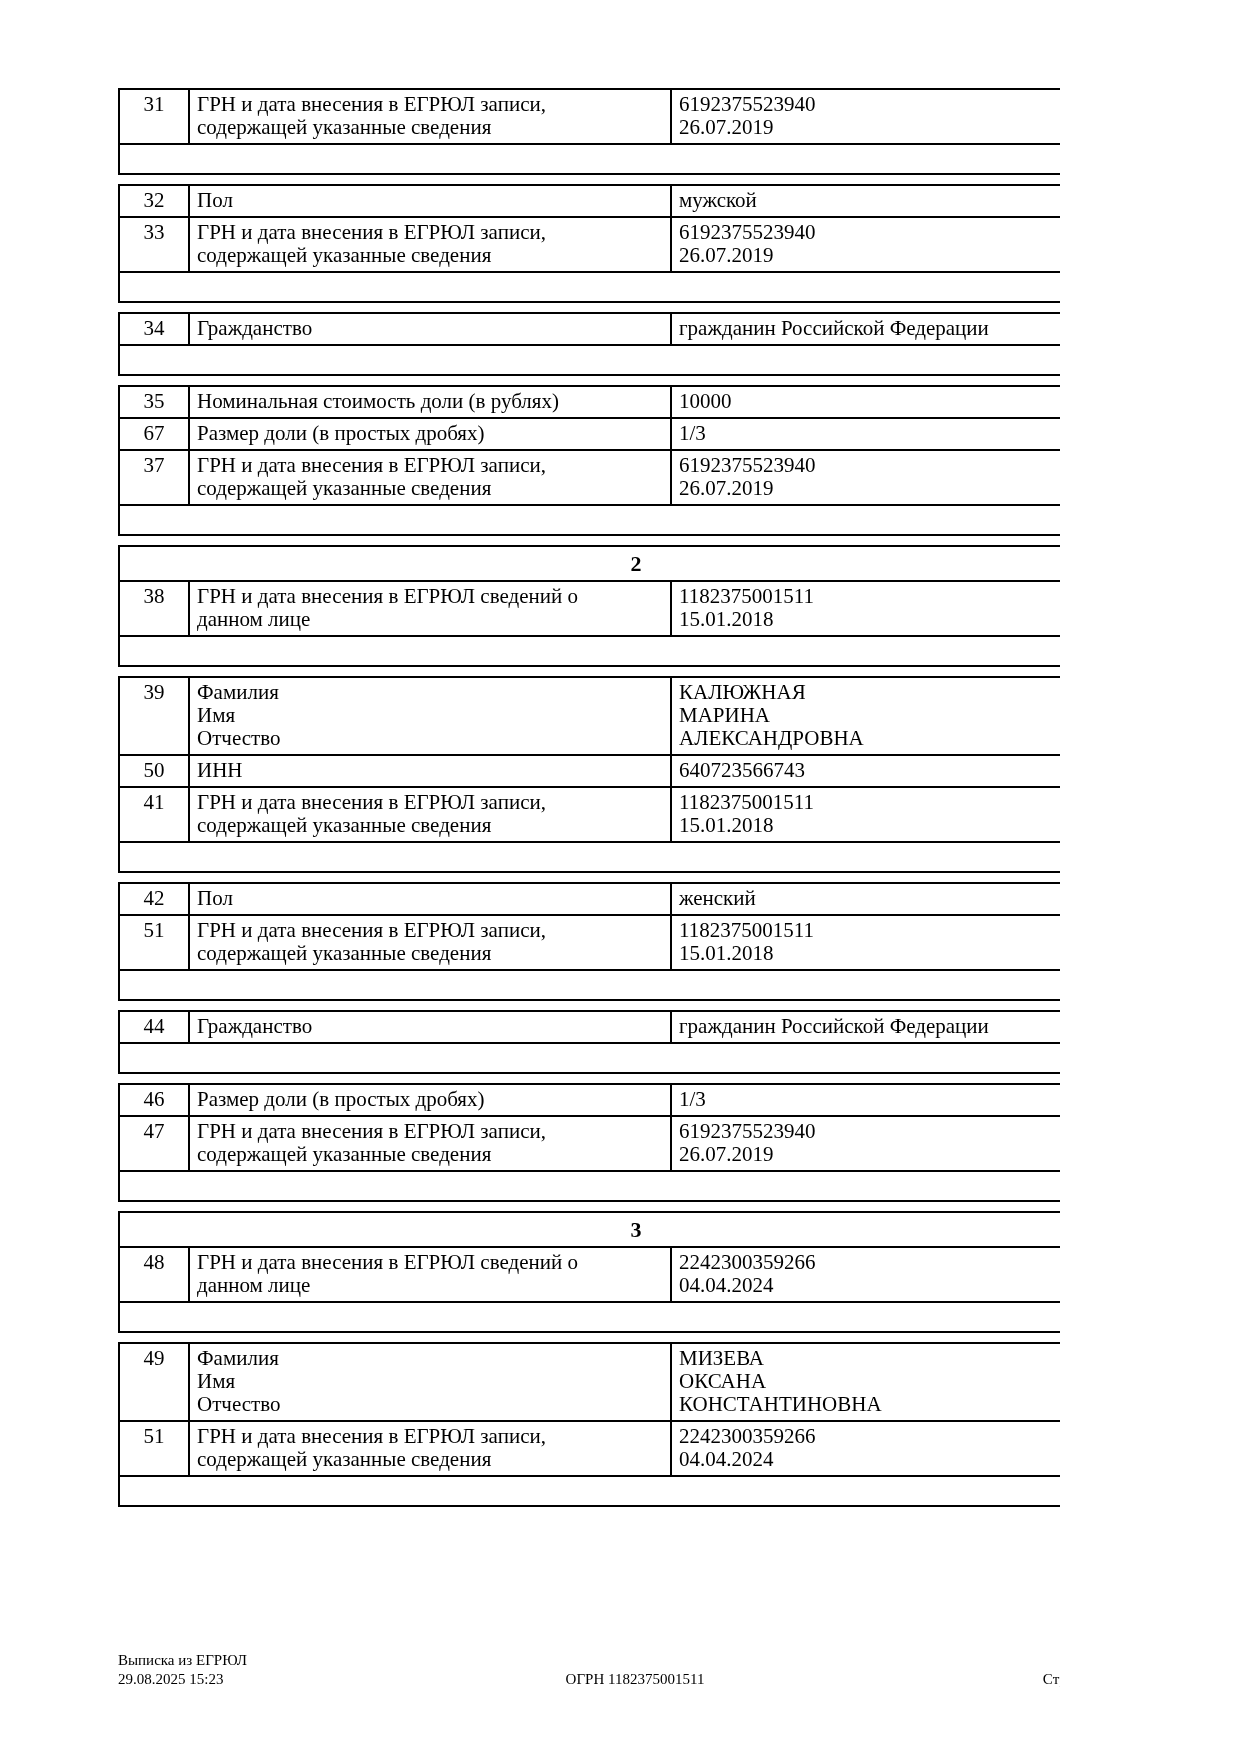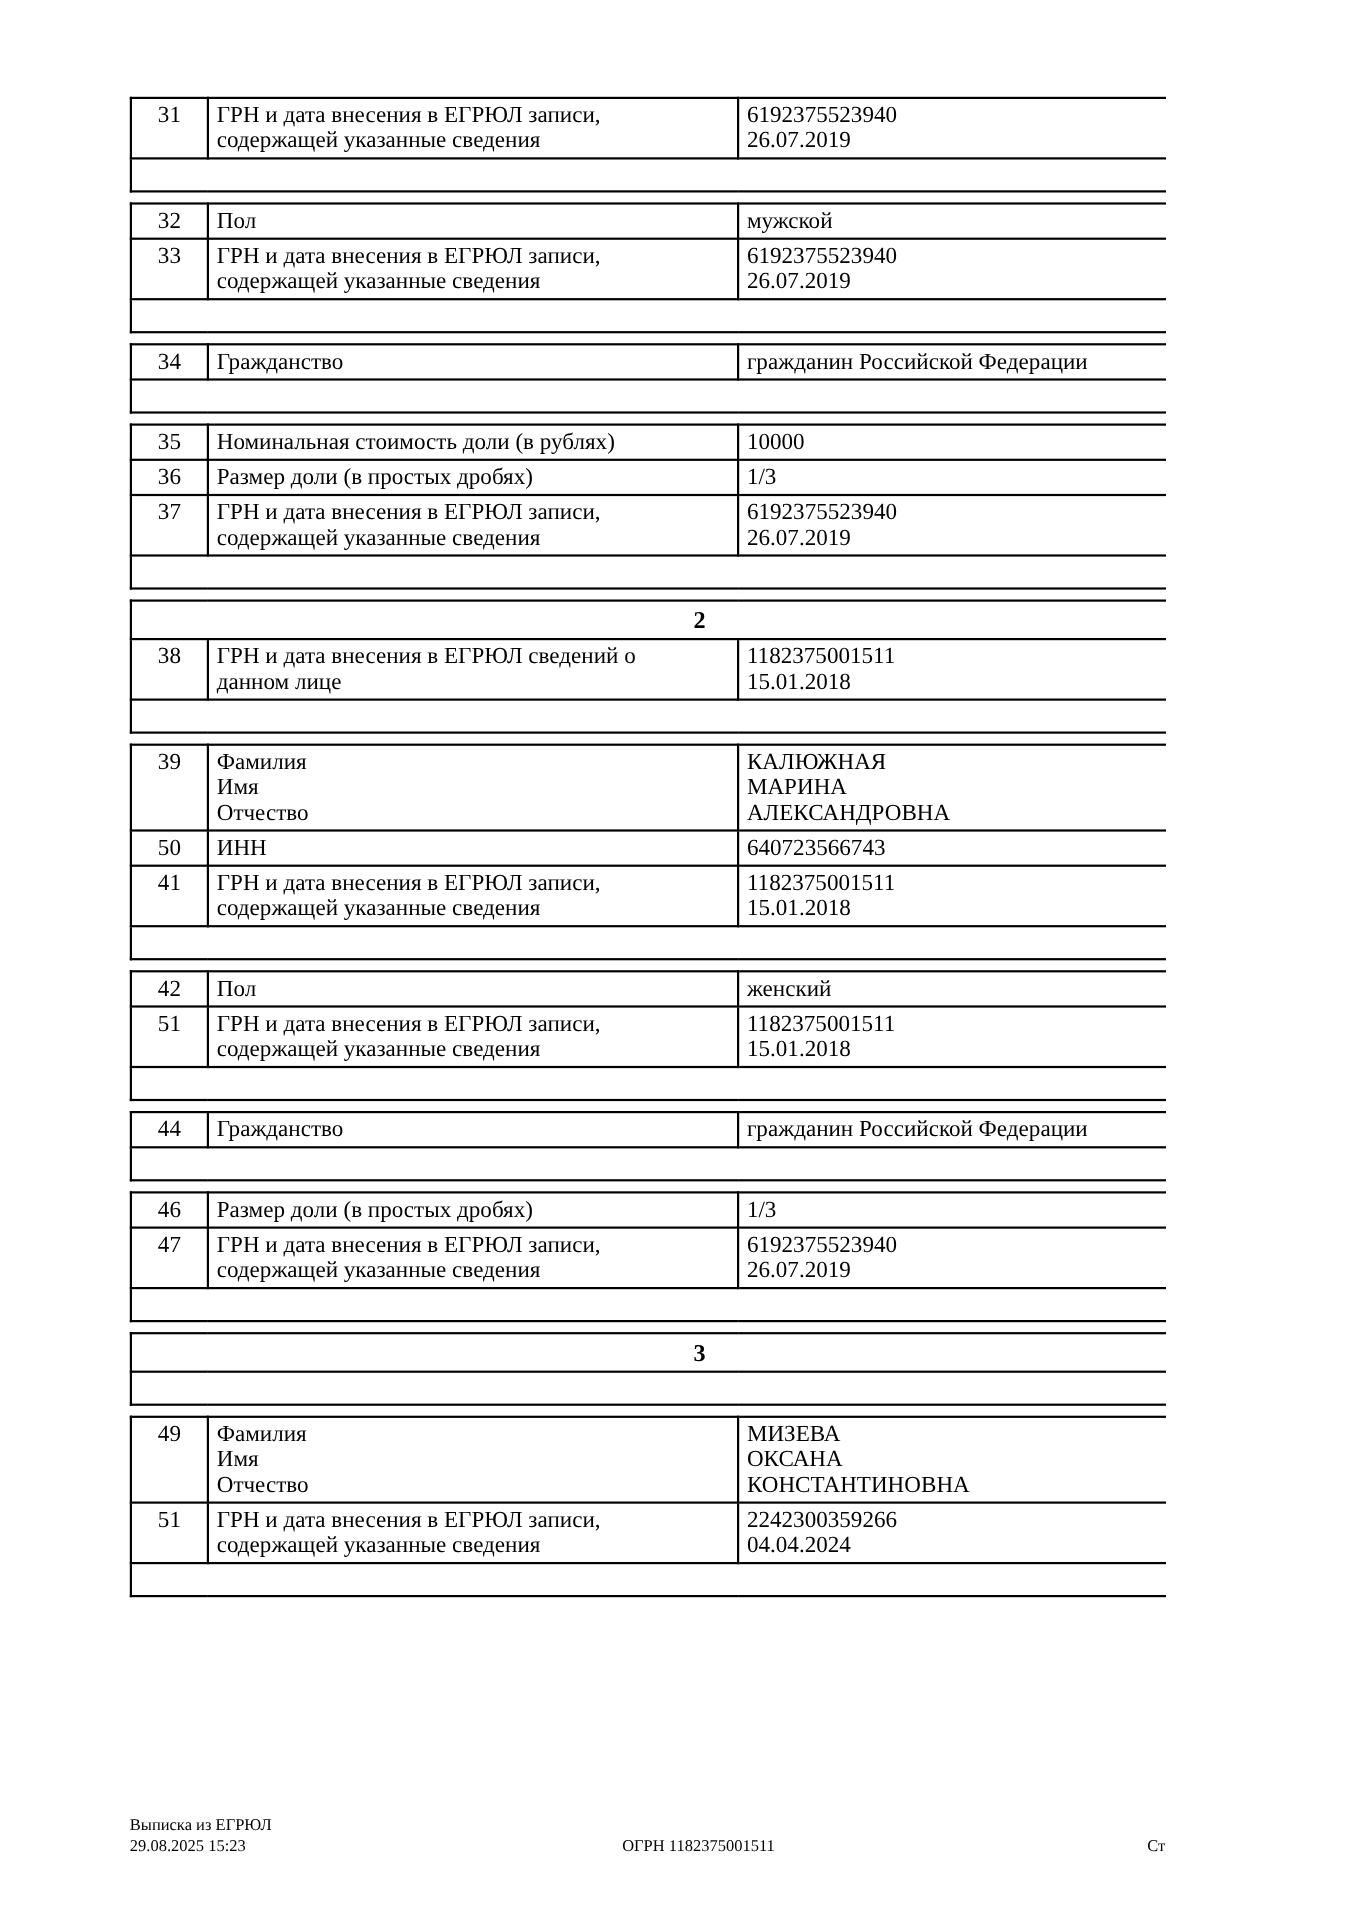--- a/index.html
+++ b/index.html
@@ -132,21 +132,21 @@
           <col class="c-label">
           <col class="c-value">
         </colgroup>
       <tbody>
           <tr>
         <td class="num">35</td>
         <td>Номинальная стоимость доли (в рублях)</td>
         <td>10000</td>
       </tr>
       <tr>
-        <td class="num">36</td>
+        <td class="num">67</td>
         <td>Размер доли (в простых дробях)</td>
         <td>1/3</td>
       </tr>
       <tr>
         <td class="num">37</td>
         <td>ГРН и дата внесения в ЕГРЮЛ записи,
 содержащей указанные сведения</td>
         <td>6192375523940
 26.07.2019</td>
       </tr>
@@ -283,20 +283,27 @@
 
     <table class="block">
       <colgroup>
           <col class="c-num">
           <col class="c-label">
           <col class="c-value">
         </colgroup>
       <tbody>
           <tr class="hdr">
         <td colspan="3">3</td>
+      </tr>
+      <tr>
+        <td class="num">48</td>
+        <td>ГРН и дата внесения в ЕГРЮЛ сведений о
+данном лице</td>
+        <td>2242300359266
+04.04.2024</td>
       </tr>
       <tr class="sep">
             <td colspan="3"></td>
           </tr>
     </tbody>
       </table>
 
     <table class="block">
       <colgroup>
           <col class="c-num">

